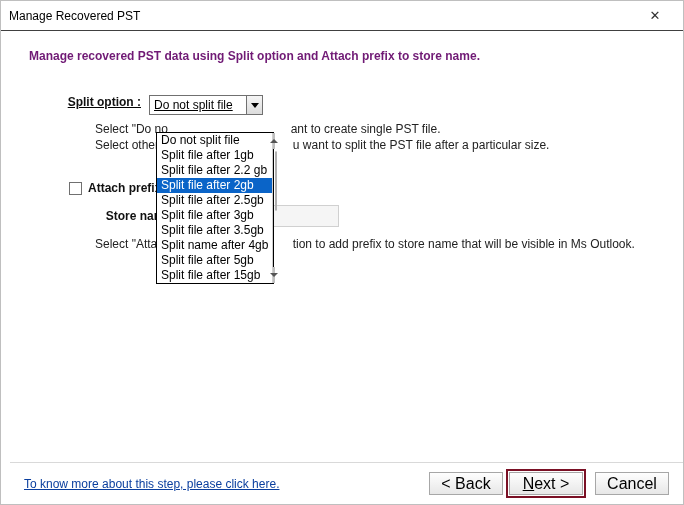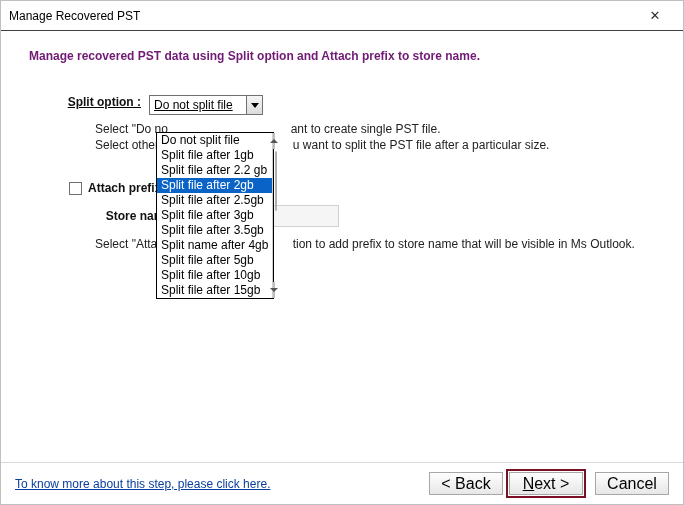--- a/index.html
+++ b/index.html
@@ -213,21 +213,21 @@
     position: absolute;
     left: 2px; right: 2px;
     top: 18px;
     height: 60px;
     background: linear-gradient(#e8e8e8,#cfcfcf);
     border: 1px solid #b0b0b0;
     border-radius: 1px;
   }
   .footer {
     position: absolute;
-    left: 0; right: 0; bottom: 0;
+    left: 9px; right: 0; bottom: 0;
     height: 42px;
     border-top: 1px solid #d9d9d9;
     display: flex;
     align-items: center;
     padding: 0 14px;
   }
   .help-link {
     color: #0a3e9e;
     text-decoration: underline;
     cursor: pointer;
@@ -307,21 +307,20 @@
       <ul id="dd-list">
           <li>Do not split file</li>
           <li>Split file after 1gb</li>
           <li>Split file after 2.2 gb</li>
           <li class="selected">Split file after 2gb</li>
           <li>Split file after 2.5gb</li>
           <li>Split file after 3gb</li>
           <li>Split file after 3.5gb</li>
           <li>Split name after 4gb</li>
           <li>Split file after 5gb</li>
-          <li>Split file after 10gb</li>
           <li>Split file after 15gb</li>
         </ul>
       <div class="dd-scroll">
         <div class="arrow up"></div>
         <div class="thumb"></div>
         <div class="arrow down"></div>
       </div>
     </div>
 
   </div>

